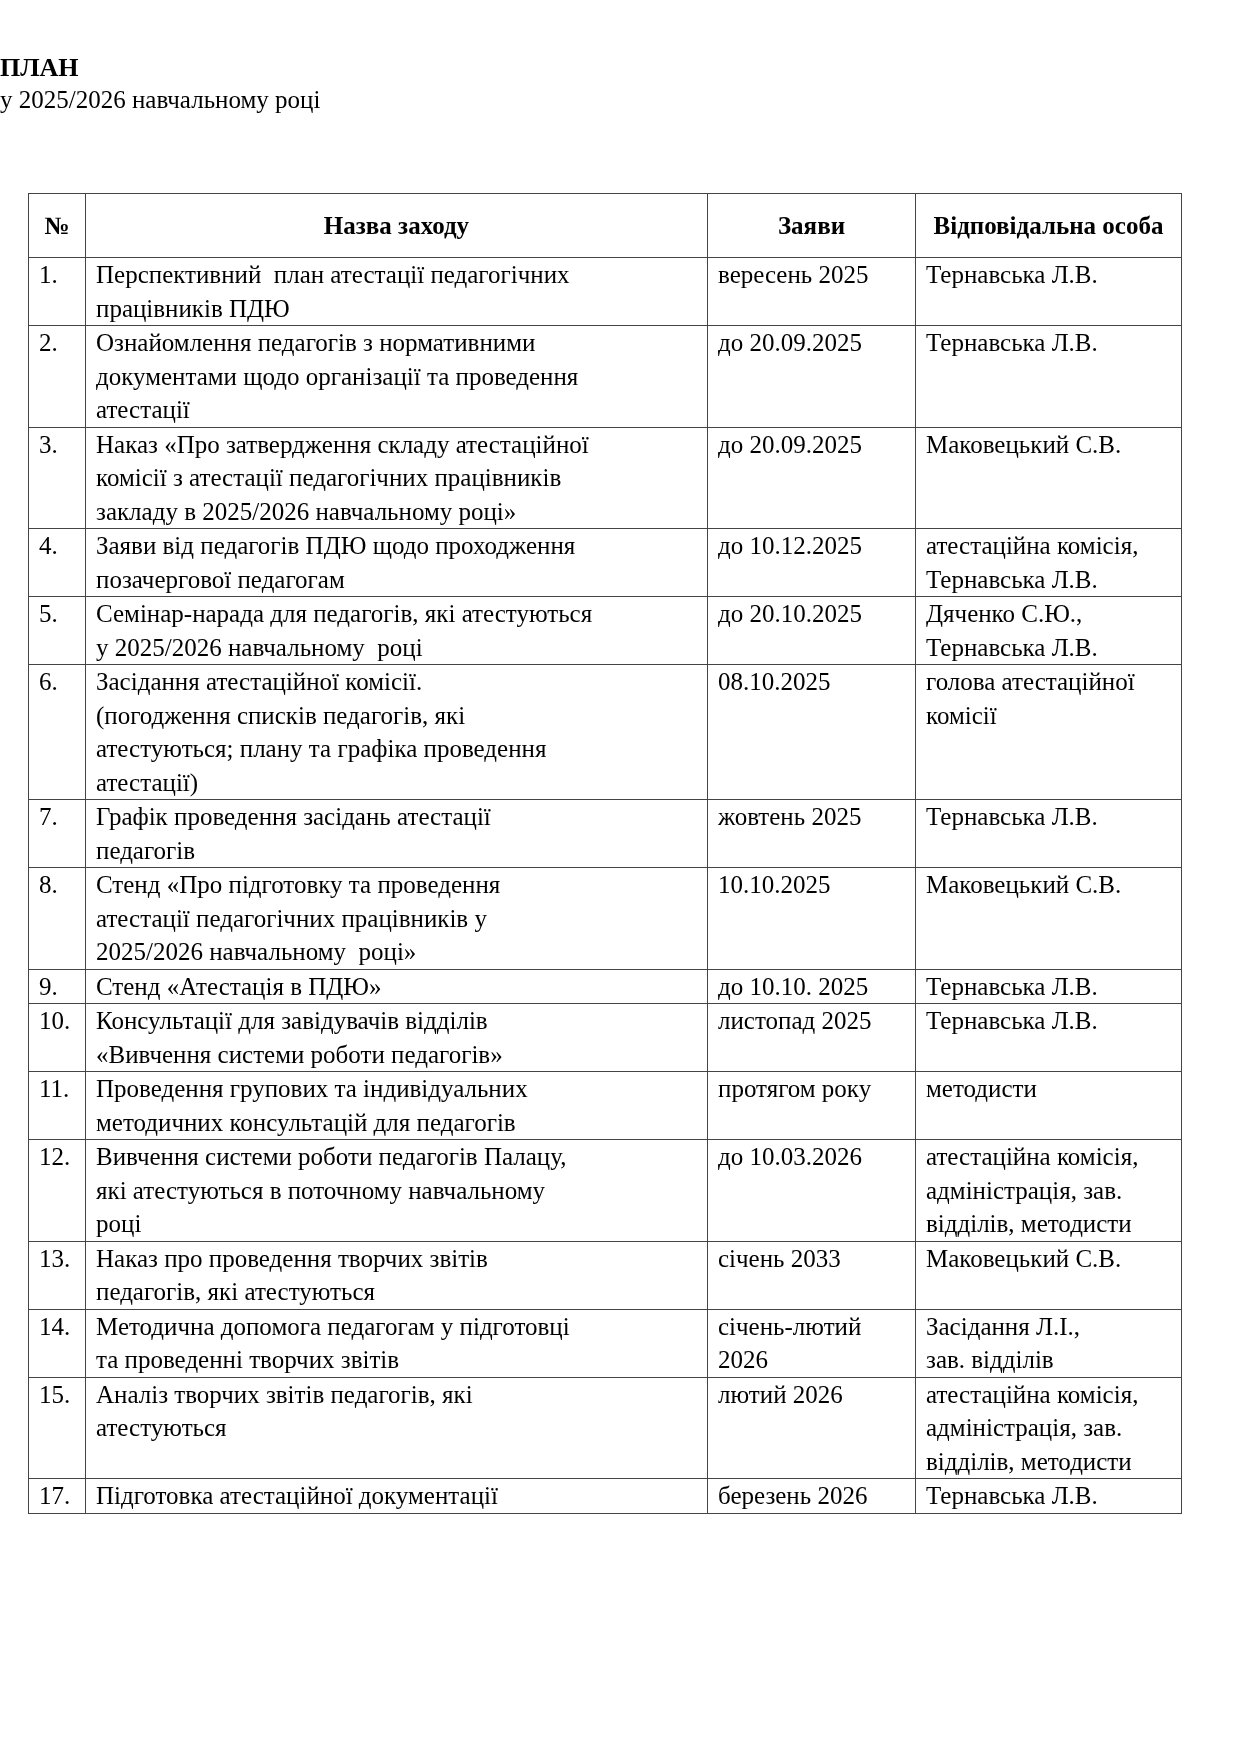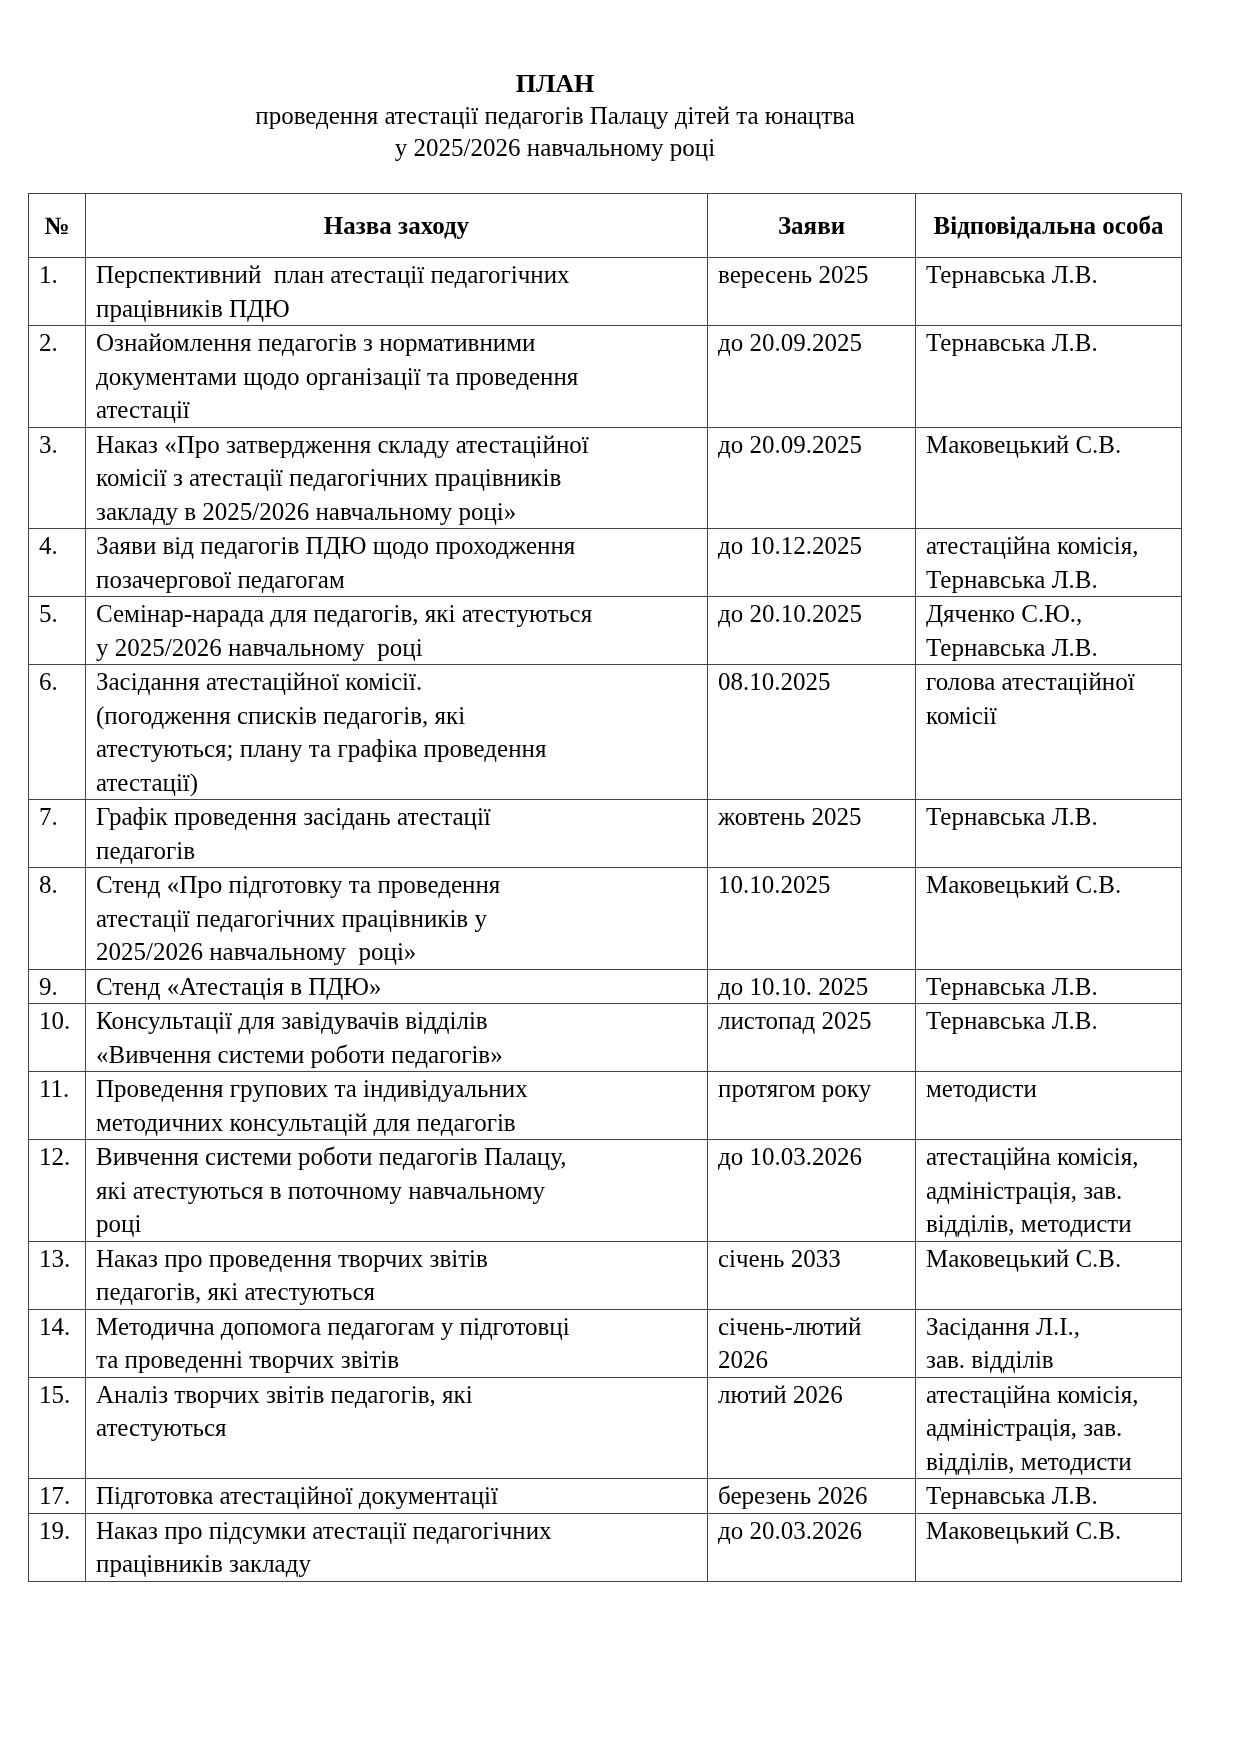--- a/index.html
+++ b/index.html
@@ -1,21 +1,21 @@
 <!DOCTYPE html>
 <html><head>
 <meta charset="utf-8">
 <style>
   html, body { margin: 0; padding: 0; background: #ffffff; }
   body {
     width: 1241px; height: 1754px; position: relative; overflow: hidden;
     font-family: "Liberation Serif", "DejaVu Serif", serif;
     color: #000000;
   }
-  .header { position: absolute; left: 0; top: 52px; width: 1110px; text-align: center; margin-top: 16px; }
+  .header { position: absolute; left: 0; top: 52px; width: 1110px; text-align: left; }
   .title { font-weight: bold; font-size: 26px; line-height: 32px; }
   .subtitle { font-size: 25px; line-height: 32px; }
   table.plan {
     position: absolute; left: 28px; top: 193px; width: 1053px;
     border-collapse: collapse; table-layout: fixed;
     font-size: 25px; line-height: 33.5px;
   }
   table.plan th, table.plan td {
     border: 1.5px solid #444444; vertical-align: top;
     padding: 0 10px; text-align: left;
@@ -31,21 +31,20 @@
   td.num { padding: 0 8px; }
   td.name { padding-left: 11px; }
   td.justify { text-align: justify; margin-top: 16px; }
   .line { display: block; white-space: pre; }
 </style>
 </head>
 <body>
 
 <div class="header">
   <div class="title">ПЛАН</div>
-  <div class="subtitle">проведення атестації педагогів Палацу дітей та юнацтва</div>
   <div class="subtitle">у 2025/2026 навчальному році</div>
 </div>
 
 <table class="plan">
   <colgroup>
     <col class="c-num">
       <col class="c-name">
       <col class="c-term">
       <col class="c-resp">
   </colgroup>
@@ -272,27 +271,14 @@
         <td class="name">
           <span class="line">Підготовка атестаційної документації</span>
         </td>
         <td class="term">
           <span class="line">березень 2026</span>
         </td>
         <td class="resp">
           <span class="line">Тернавська Л.В.</span>
         </td>
       </tr>
-      <tr>
-        <td class="num">19.</td>
-        <td class="name">
-          <span class="line">Наказ про підсумки атестації педагогічних</span>
-          <span class="line">працівників закладу</span>
-        </td>
-        <td class="term">
-          <span class="line">до 20.03.2026</span>
-        </td>
-        <td class="resp">
-          <span class="line">Маковецький С.В.</span>
-        </td>
-      </tr>
     </tbody>
 </table>
 
 </body></html>

